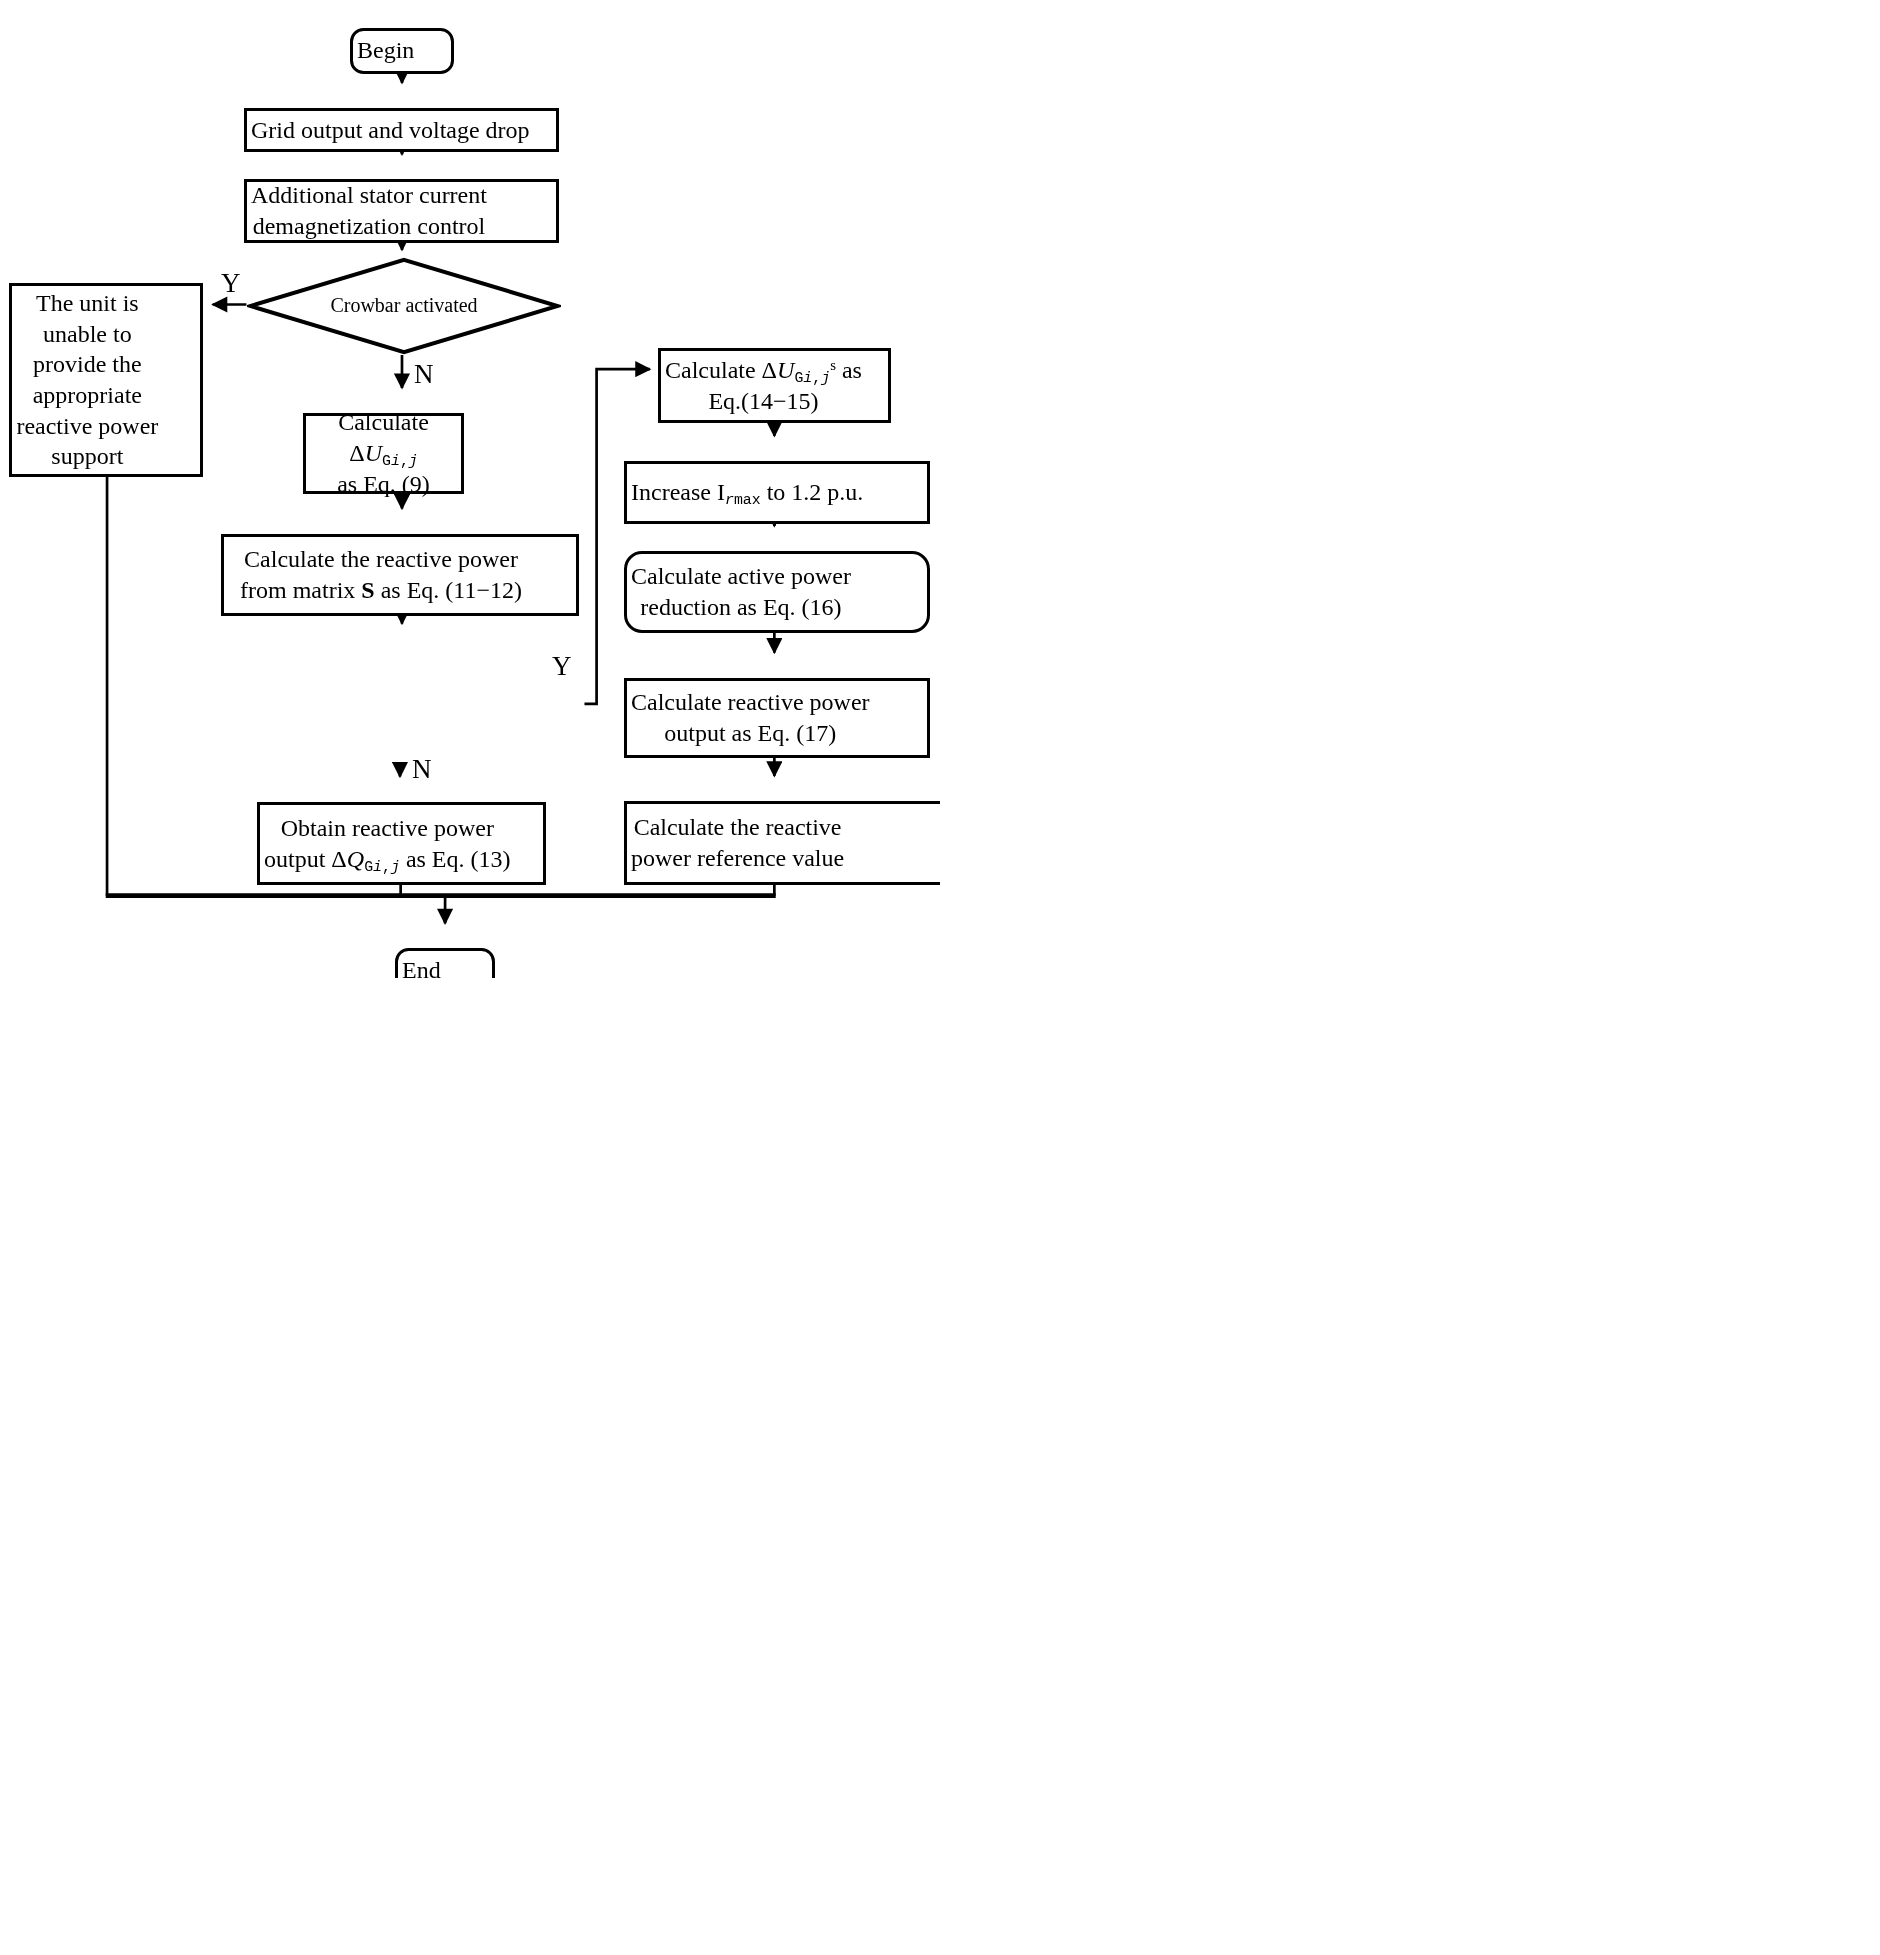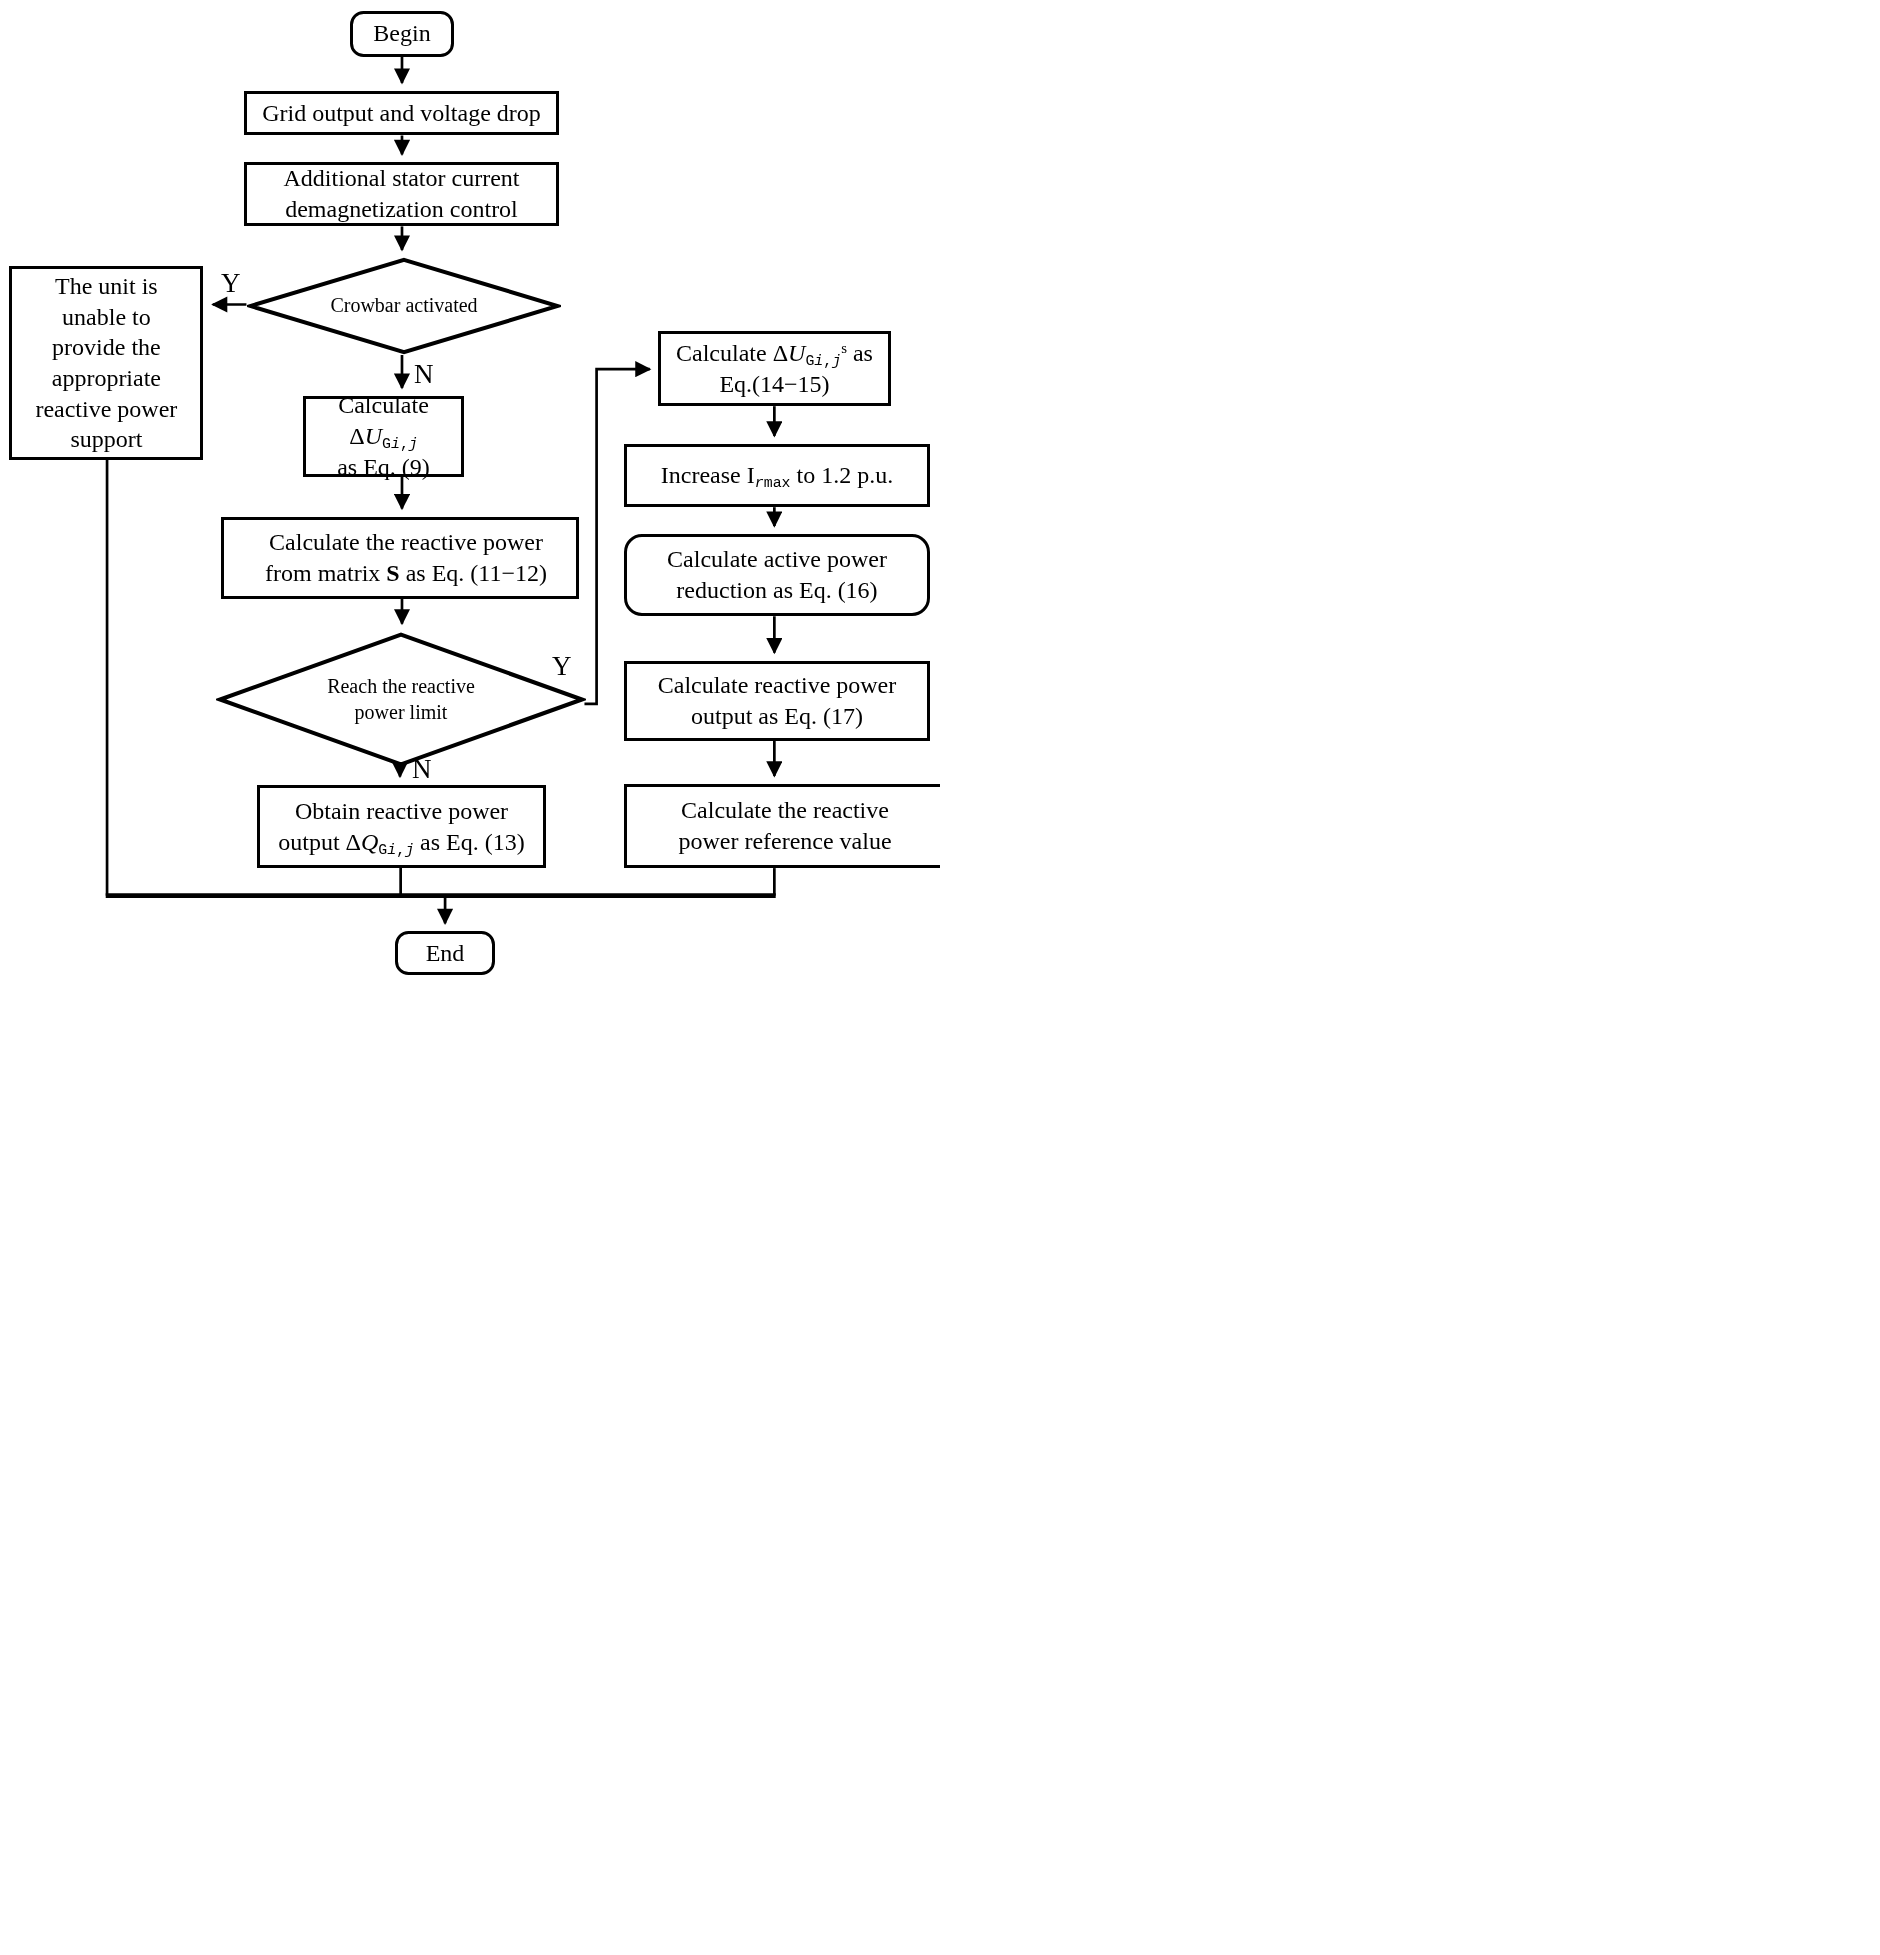--- a/index.html
+++ b/index.html
@@ -13,26 +13,26 @@
     overflow: hidden;
   }
   #wires { position: absolute; left: 0; top: 0; z-index: 0; }
   .node {
     position: absolute;
     background: #ffffff;
     border: 3.4px solid #000000;
     box-sizing: border-box;
     display: flex;
     align-items: center;
-    justify-content: center;
     text-align: center;
     font-size: 24px;
     line-height: 1.28;
     z-index: 2;
     padding: 1.3px 4px;
+    margin-top: 17px;
   }
   .terminator { border-radius: 13.5px; }
   .decision { position: absolute; z-index: 2; background: transparent; border: none; padding: 0; }
   .decision svg { position: absolute; left: 0; top: 0; }
   .decision .dtext {
     position: absolute; inset: 0;
     display: flex; align-items: center; justify-content: center;
     text-align: center; font-size: 20px; line-height: 1.28;
   }
   .edge-label {
@@ -99,26 +99,20 @@
   </div>
 
   <div class="node" style="left:303px; top:396px; width:161px; height:81px;">
     <span>Calculate Δ<i>U</i><sub>G<i>i</i>,<i>j</i></sub><br>as Eq. (9)</span>
   </div>
 
   <div class="node" style="left:221px; top:517px; width:358px; height:82px;padding-left:16px;">
     <span>Calculate the reactive power<br>from matrix <b>S</b> as Eq. (11−12)</span>
   </div>
 
-  <div class="decision" style="left:216px; top:632px; width:370px; height:135px;">
-    <svg width="370" height="135" viewBox="0 0 549 201">
-      <polygon points="274.5,4 544,100.5 274.5,197 5,100.5" fill="#ffffff" stroke="#000000" stroke-width="6"></polygon>
-    </svg>
-    <div class="dtext">Reach the reactive<br>power limit</div>
-  </div>
 
   <div class="node" style="left:257px; top:785px; width:289px; height:83px;">
     <span>Obtain reactive power<br>output Δ<i>Q</i><sub>G<i>i</i>,<i>j</i></sub> as Eq. (13)</span>
   </div>
 
   <div class="node" style="left:658px; top:331px; width:233px; height:75px;">
     <span>Calculate Δ<i>U</i><sub>G<i>i</i>,<i>j</i></sub><sup>s</sup> as<br>Eq.(14−15)</span>
   </div>
 
   <div class="node" style="left:624px; top:444px; width:306px; height:63px;">

